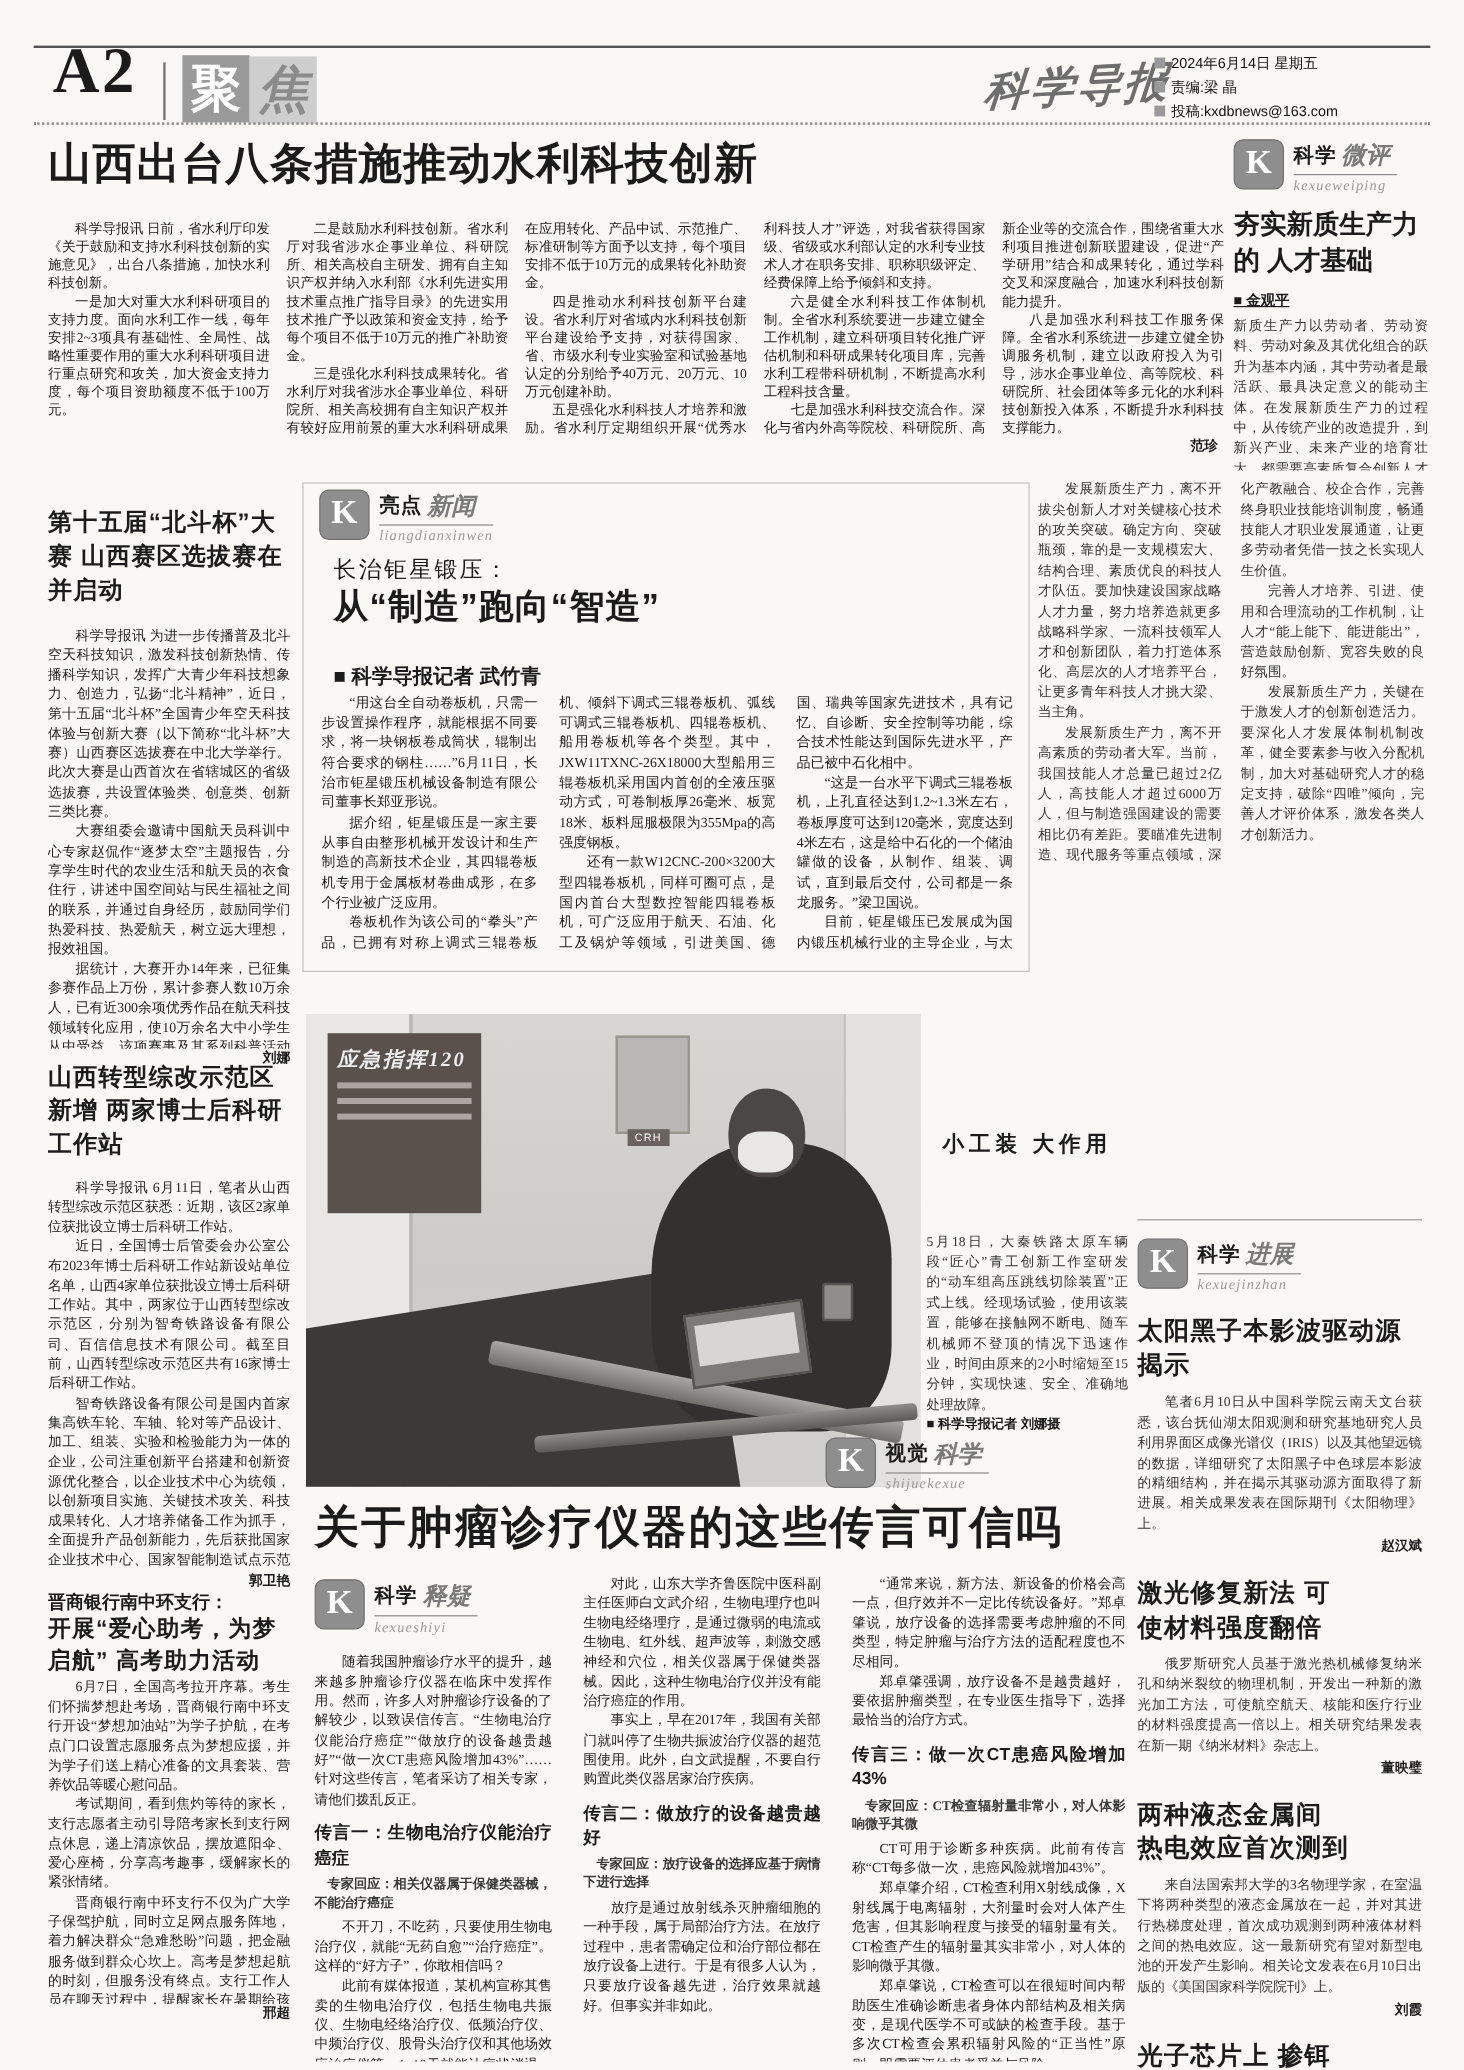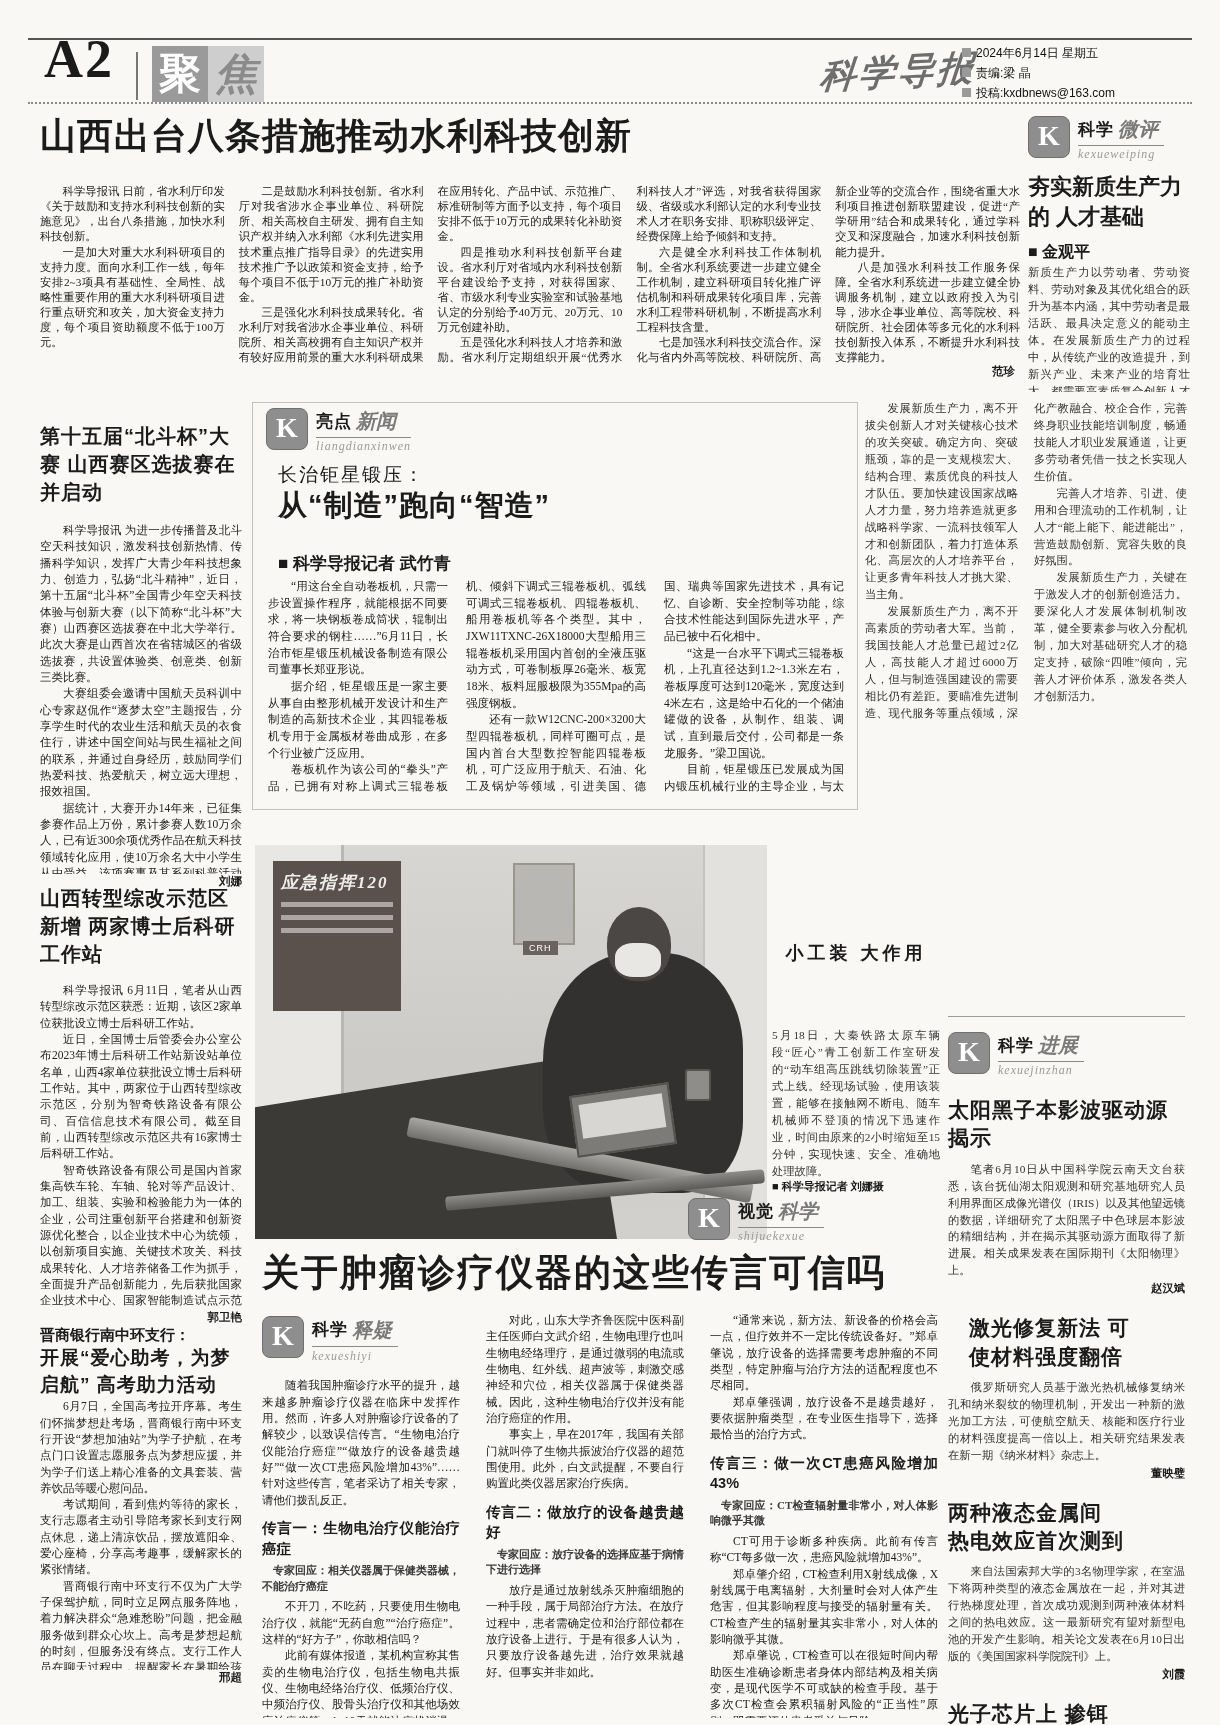--- a/index.html
+++ b/index.html
@@ -33,21 +33,21 @@
   .kscript{font-size:20px;color:#7a7a7a;font-style:italic;font-weight:bold;margin-left:4px;font-family:"DejaVu Serif",serif;}
   .kpy{font-size:12px;color:#9a9a9a;font-style:italic;letter-spacing:1px;padding-top:1px;}
   
   .main-hl{left:40px;top:112px;width:860px;font-size:36px;font-weight:900;letter-spacing:1px;white-space:nowrap;}
   .main-body{left:40px;top:184px;width:980px;height:202px;column-count:5;column-gap:14px;
              font-size:11.3px;line-height:1.34;text-align:justify;overflow:hidden;}
   .main-author{left:900px;top:364px;width:115px;}
   
   .wp-logo{left:1028px;top:116px;width:162px;}
   .wp-hl{left:1028px;top:172px;width:162px;font-size:22px;font-weight:bold;line-height:1.35;}
-  .wp-author{left:1028px;top:242px;width:162px;font-size:16px;font-weight:bold;}
+  .wp-author{left:1028px;top:242px;width:162px;font-size:12px;font-weight:bold;text-decoration:underline;}
   .wp-lead{left:1028px;top:264px;width:162px;height:128px;overflow:hidden;text-align:justify;}
   .wp-body{left:865px;top:400px;width:322px;height:600px;column-count:2;column-gap:16px;
            text-align:justify;overflow:hidden;}
   .rail-hr{left:948px;top:1016px;width:237px;border-top:1px solid #9a9a9a;}
   
   .lr{width:202px;}
   .lr-hl{font-size:20px;font-weight:bold;line-height:1.4;letter-spacing:1px;}
   .lr-kicker{font-size:15px;font-weight:bold;}
   
   .feat-box{left:252px;top:402px;width:604px;height:406px;border:1px solid #c2c2c2;}
@@ -315,21 +315,21 @@
         <div class="kpy">kexuejinzhan</div>
       </div>
     </div>
 
     <div>
       <div class="jz-title">太阳黑子本影波驱动源揭示</div>
       <div class="jz-body fang" style="text-indent:2em;display:block;">笔者6月10日从中国科学院云南天文台获悉，该台抚仙湖太阳观测和研究基地研究人员利用界面区成像光谱仪（IRIS）以及其他望远镜的数据，详细研究了太阳黑子中色球层本影波的精细结构，并在揭示其驱动源方面取得了新进展。相关成果发表在国际期刊《太阳物理》上。</div>
       <div class="jz-author sans">赵汉斌</div>
     </div>
     <div>
-      <div class="jz-title" style="width:170px;margin-left:21px;">激光修复新法 可使材料强度翻倍</div>
+      <div class="jz-title" style="width:170px;">激光修复新法 可使材料强度翻倍</div>
       <div class="jz-body fang" style="text-indent:2em;display:block;">俄罗斯研究人员基于激光热机械修复纳米孔和纳米裂纹的物理机制，开发出一种新的激光加工方法，可使航空航天、核能和医疗行业的材料强度提高一倍以上。相关研究结果发表在新一期《纳米材料》杂志上。</div>
       <div class="jz-author sans">董映璧</div>
     </div>
     <div>
       <div class="jz-title" style="width:180px;">两种液态金属间 热电效应首次测到</div>
       <div class="jz-body fang" style="text-indent:2em;display:block;">来自法国索邦大学的3名物理学家，在室温下将两种类型的液态金属放在一起，并对其进行热梯度处理，首次成功观测到两种液体材料之间的热电效应。这一最新研究有望对新型电池的开发产生影响。相关论文发表在6月10日出版的《美国国家科学院院刊》上。</div>
       <div class="jz-author sans">刘霞</div>
     </div>
     <div>
       <div class="jz-title" style="width:180px;">光子芯片上 掺铒波导激光器面世</div>

